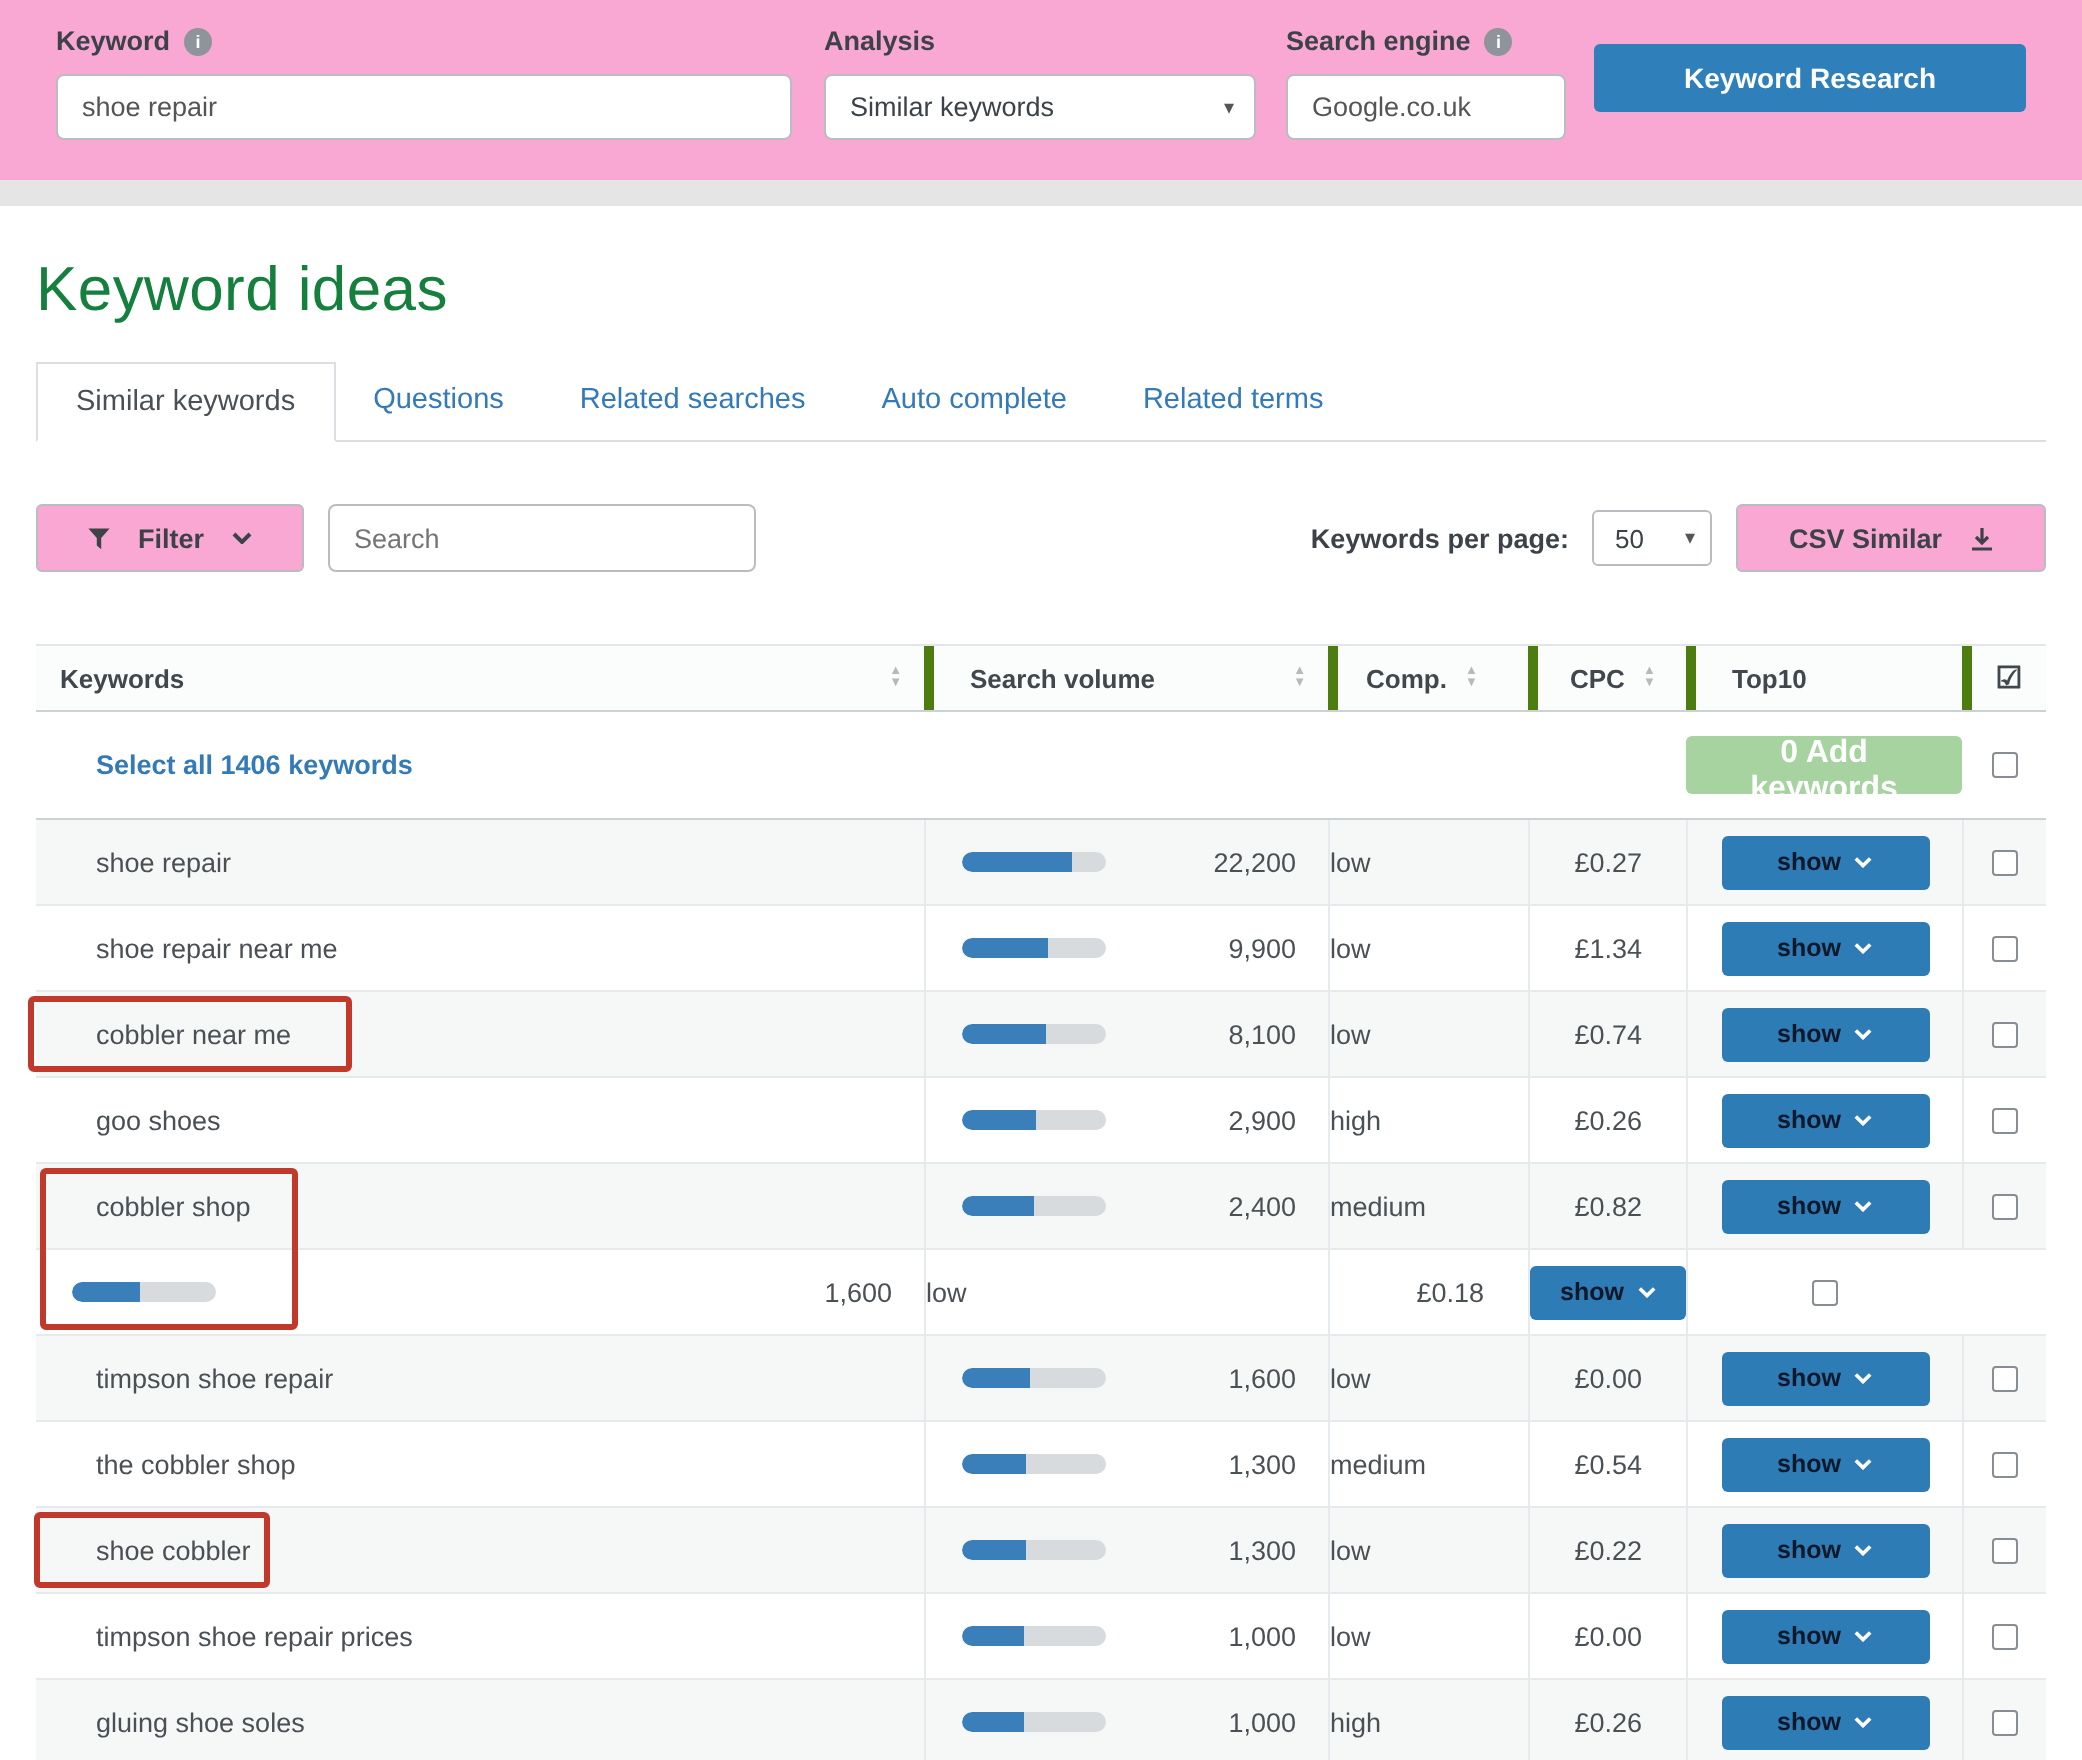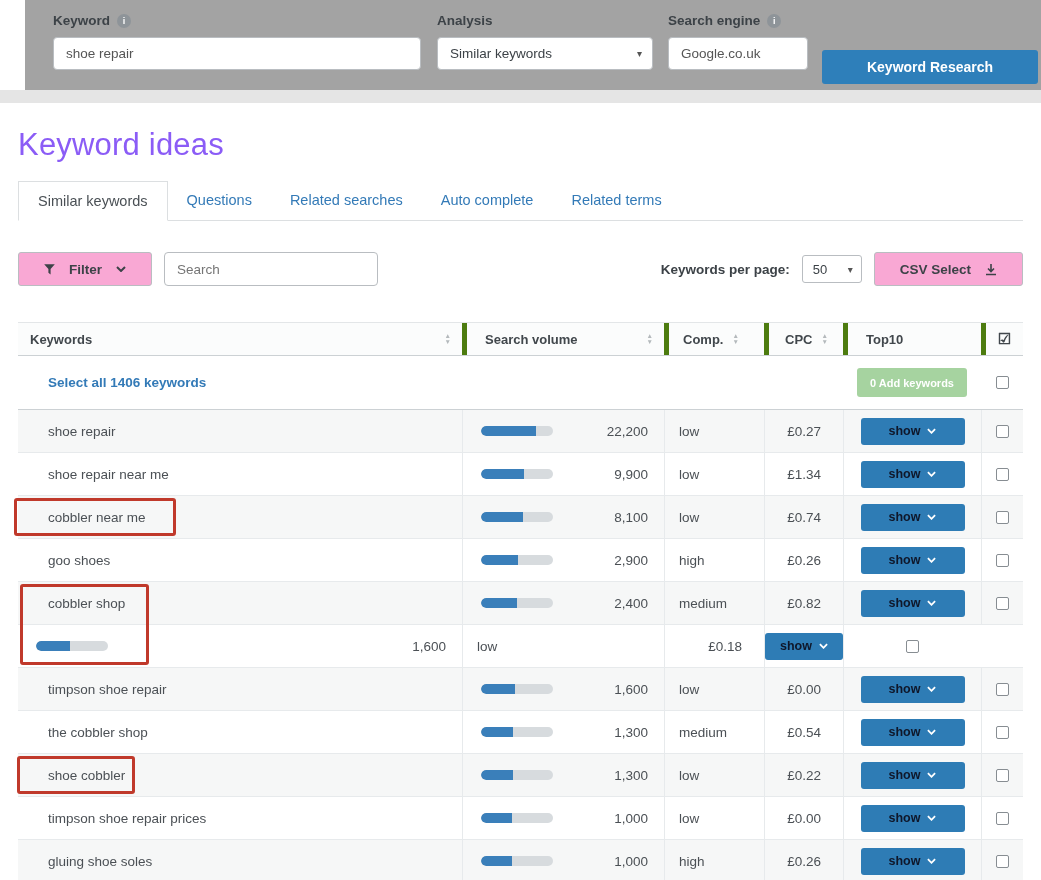--- a/index.html
+++ b/index.html
@@ -2,41 +2,41 @@
 <html><head>
 <meta charset="utf-8">
 <style>
   * { box-sizing: border-box; margin: 0; padding: 0; }
   html,body { width:1041px; height:880px; }
   body {
     font-family: "Liberation Sans", sans-serif;
     background:#fff; color:#444; overflow:hidden; position:relative;
   }
   
-  .topbar { position:relative; height:90px; background:#a3a3a3;margin-left:25px; }
+  .topbar { position:relative; height:90px; background:#f9a8d4; }
   .field { position:absolute; top:13px; }
   .f-keyword { left:28px; width:368px; }
   .f-analysis { left:412px; width:216px; }
   .f-engine { left:643px; width:140px; }
   .flabel { display:flex; align-items:center; gap:7px; font-size:13.5px; font-weight:bold; color:#3c4247; margin-bottom:9px; }
   .info { display:inline-flex; width:14px; height:14px; border-radius:50%; background:#8e9499; color:#fff;
           font-size:9px; font-weight:bold; align-items:center; justify-content:center; cursor:pointer; }
   .tb-input { width:100%; height:33px; border:1px solid #b9bdc1; border-radius:4px; padding:0 12px;
               font-size:13.5px; color:#555; font-family:inherit; background:#fff; }
   .select { height:33px; border:1px solid #b9bdc1; border-radius:4px; background:#fff; display:flex;
             align-items:center; justify-content:space-between; padding:0 10px 0 12px; font-size:13.5px;
             color:#3c4247; cursor:pointer; }
   .caret { font-size:10px; color:#555; }
-  .research-btn { position:absolute; left:797px; top:50px; width:216px; height:34px; background:#2e7fba;
+  .research-btn { position:absolute; left:797px; top:22px; width:216px; height:34px; background:#2e7fba;
                   border:none; border-radius:3px; color:#fff; font-weight:bold; font-size:14px;
                   font-family:inherit; cursor:pointer; }
   .gray-band { height:13px; background:#e5e5e5; }
   
   .main { padding:0 18px; }
-  h1 { font-size:31px; font-weight:400; color:#8b5cf6; margin:24px 0 18px; letter-spacing:.2px; }
+  h1 { font-size:31px; font-weight:400; color:#15803d; margin:24px 0 18px; letter-spacing:.2px; }
   .tabs { display:flex; border-bottom:1px solid #dcdfe1; }
   .tab { padding:11px 19px; font-size:14.5px; color:#337ab7; cursor:pointer; white-space:nowrap; }
   .tab.active { color:#4a5055; background:#fff; border:1px solid #dcdfe1; border-bottom:1px solid #fff; margin-bottom:-1px; }
   
   .toolbar { margin-top:31px; display:flex; align-items:center; }
   .btn-gray { height:34px; background:#f9a8d4; border:1px solid #b9bdc1; border-radius:3px; color:#3c4247;
               font-weight:bold; font-size:13.5px; font-family:inherit; display:flex; align-items:center;
               gap:14px; padding:0 25px; cursor:pointer; }
   .search-input { width:214px; height:34px; margin-left:12px; border:1px solid #b9bdc1; border-radius:4px;
                   padding:0 12px; font-size:13.5px; color:#555; font-family:inherit; }
@@ -57,34 +57,34 @@
   .h-ck { justify-content:center; font-size:15px; cursor:pointer; }
   .sort { display:flex; flex-direction:column; line-height:6px; font-size:6.5px; color:#b4b9bc; font-style:normal; }
   .sort i { font-style:normal; }
   .sort.right { margin-left:auto; margin-right:11px; }
   
   .selrow { height:54px; border-bottom:1px solid #ccd1d4; background:#fff; }
   .sel-cell { grid-column:1 / 5; display:flex; align-items:center; padding-left:30px; }
   .sel-link { color:#337ab7; font-weight:bold; font-size:13.5px; cursor:pointer; }
   .add-cell { display:flex; align-items:center; justify-content:center; }
   .add-btn { height:29px; padding:0 13px; background:#a6d3a0; border:none; border-radius:3px; color:#fff;
-             font-weight:bold; font-size:11px; font-family:inherit; cursor:pointer; }
+             font-weight:bold; font-size:16px; font-family:inherit; cursor:pointer; }
   .ck-cell { display:flex; align-items:center; justify-content:center; }
   .cbx { width:13px; height:13px; border:1.5px solid #878d92; border-radius:2px; background:#fff; cursor:pointer; }
   
   .trow { height:43px; border-bottom:1px solid #e7eaec; background:#fff; }
   .tbody .trow:nth-child(odd) { background:#f6f7f7; }
   .cell { display:flex; align-items:center; font-size:13.5px; color:#4b5055; }
   .cell + .cell { border-left:1px solid #e7eaec; }
   .c-kw { padding-left:30px; }
   .c-vol { padding:0 16px 0 18px; }
   .bar { width:72px; height:10px; background:#d7dbde; border-radius:5px; overflow:hidden; display:block; flex:none; }
   .fill { display:block; height:100%; background:#3a7fba; border-radius:5px 0 0 5px; }
   .num { flex:1; text-align:right; }
-  .c-comp { padding-left:14px; }
+  .c-comp { }
   .c-cpc { justify-content:flex-end; padding-right:22px; }
   .c-top10 { justify-content:center; }
   .show-btn { width:104px; height:27px; background:#2e7cb5; border:none; border-radius:3px; color:#0f172a;
               font-weight:bold; font-size:12.5px; font-family:inherit; display:flex; align-items:center;
               justify-content:center; gap:7px; cursor:pointer; }
   .c-ck { justify-content:center; }
   
   .annotation-box { position:absolute; border:3px solid #c0392b; border-radius:3px; pointer-events:none; z-index:5; }
 </style>
 </head>
@@ -140,21 +140,21 @@
       </svg>
     </button>
     <input class="search-input" placeholder="Search" style="">
     <div class="toolbar-right">
       <span class="pp-label">Keywords per page:</span>
       <div class="select pp-select">
         <span>50</span>
         <span class="caret">▾</span>
       </div>
       <button class="btn-gray">
-        <span>CSV Select</span>
+        <span>CSV Similar</span>
         <svg width="12" height="13" viewBox="0 0 12 13">
           <path d="M6 1 V8 M3 5.5 L6 8.5 L9 5.5 M1 11.5 H11" fill="none" stroke="#3c4247" stroke-width="1.6"></path>
         </svg>
       </button>
     </div>
   </div>
 
   <div class="table-wrap">
     <div class="thead row-grid">
       <div class="hcell h-kw">

